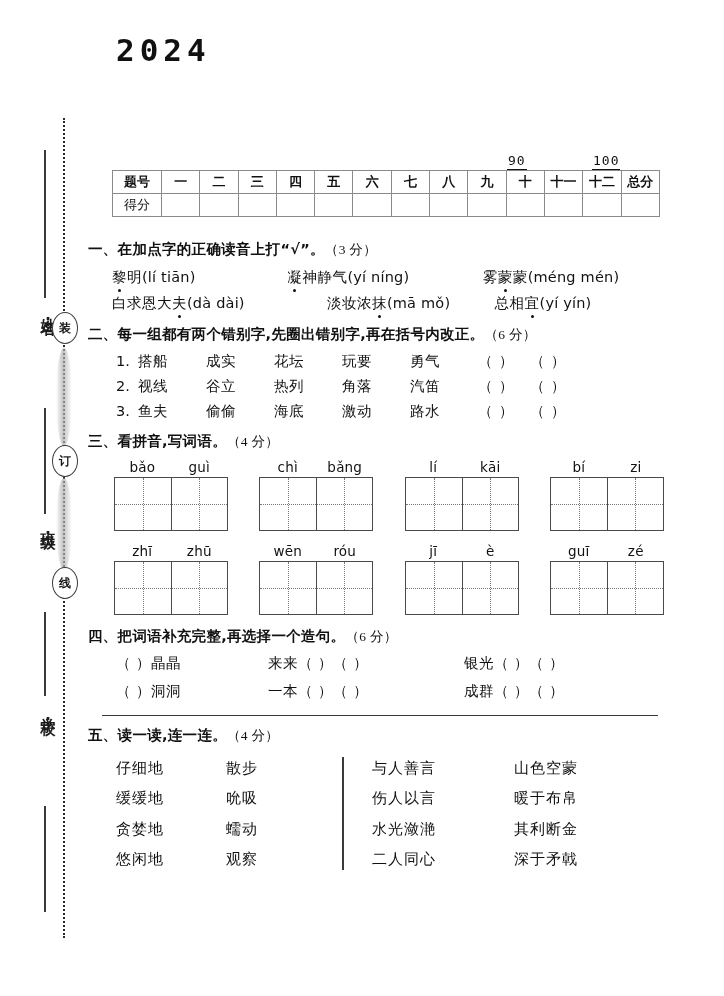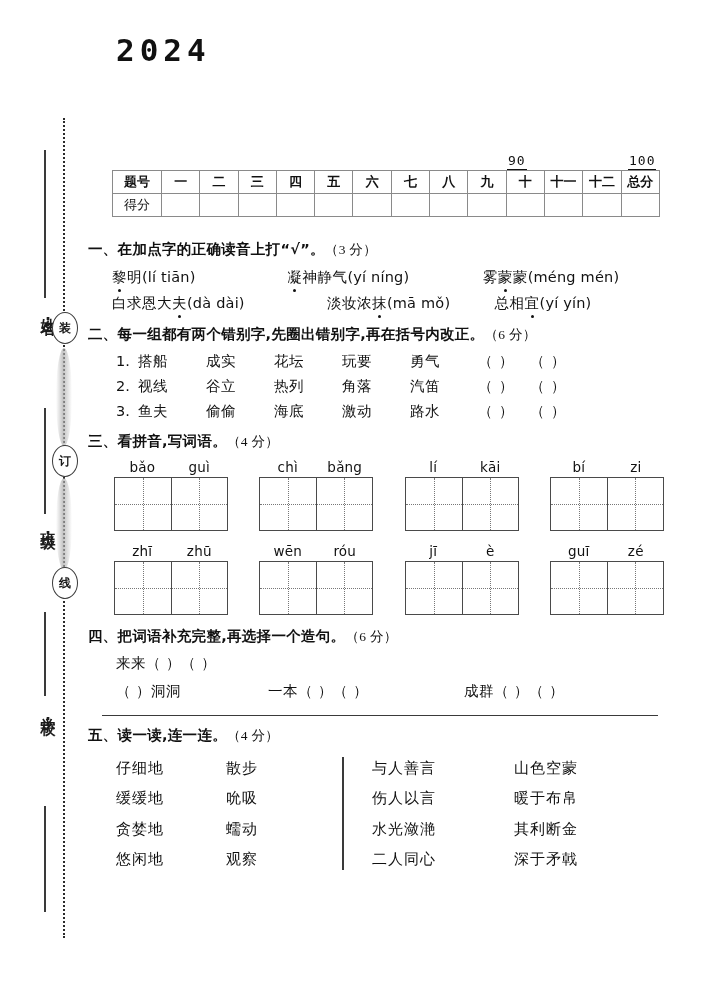--- a/index.html
+++ b/index.html
@@ -118,21 +118,21 @@
     bottom: 0;
     font-family: "DejaVu Sans Mono", monospace;
     font-size: 13px;
     color: #111;
     border-bottom: 1.5px solid #111;
     padding: 0 1px 1px 1px;
     letter-spacing: 1px;
     text-align: center;
   }
   #mark-90  { left: 395px; }
-  #mark-100 { left: 516px; }
+  #mark-100 { left: 480px; }
 
   table#score-table {
     border-collapse: collapse;
     width: 548px;
     table-layout: fixed;
   }
   table#score-table td {
     border: 1px solid #8a8a8a;
     height: 22px;
     text-align: center;
@@ -527,21 +527,23 @@
         </div>
       </div>
   </div>
 
   <div class="sec">
     <div class="q-head">
       <span>四、把词语补充完整,再选择一个造句。</span><span class="pts">（6 分）</span>
     </div>
     <div id="s4-rows">
         <div class="s4-row">
+          <span class="c1">（    ）晶晶</span>
           <span class="c2">来来（    ）（    ）</span>
+          <span class="c3">银光（    ）（    ）</span>
         </div>
         <div class="s4-row">
           <span class="c1">（    ）洞洞</span>
           <span class="c2">一本（    ）（    ）</span>
           <span class="c3">成群（    ）（    ）</span>
         </div>
       </div>
   </div>
 
   <div id="rule-5"></div>

